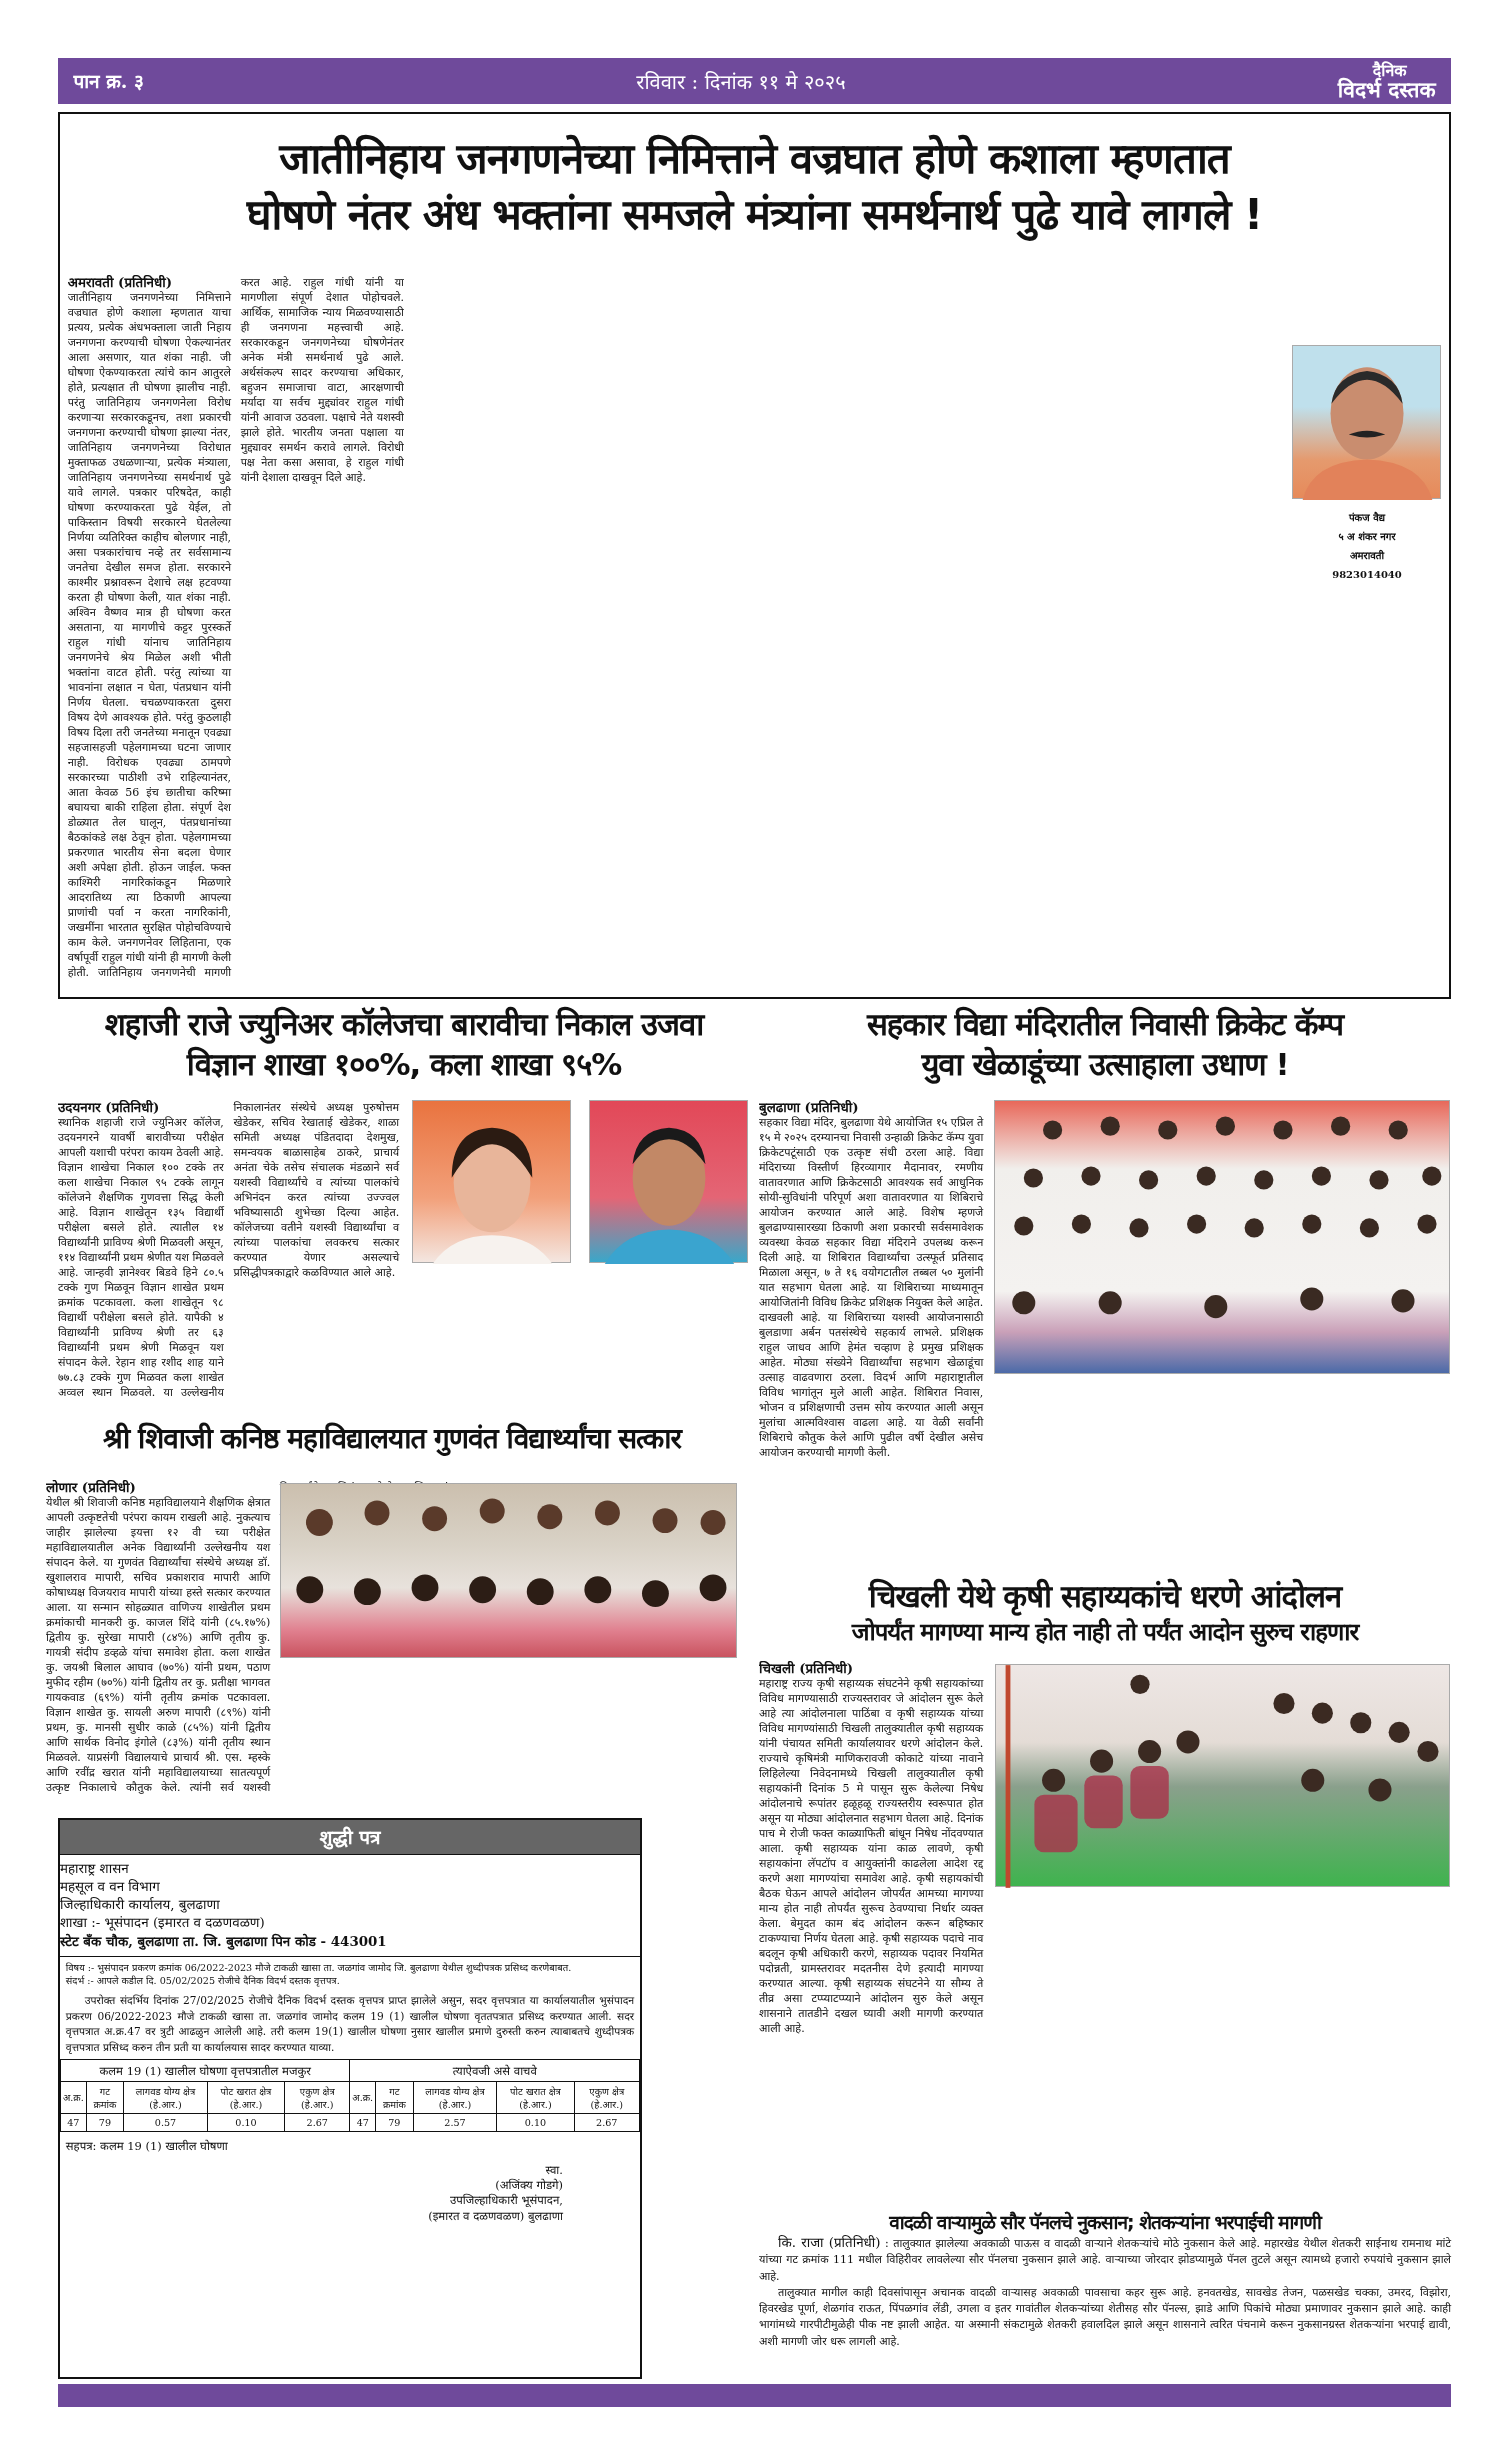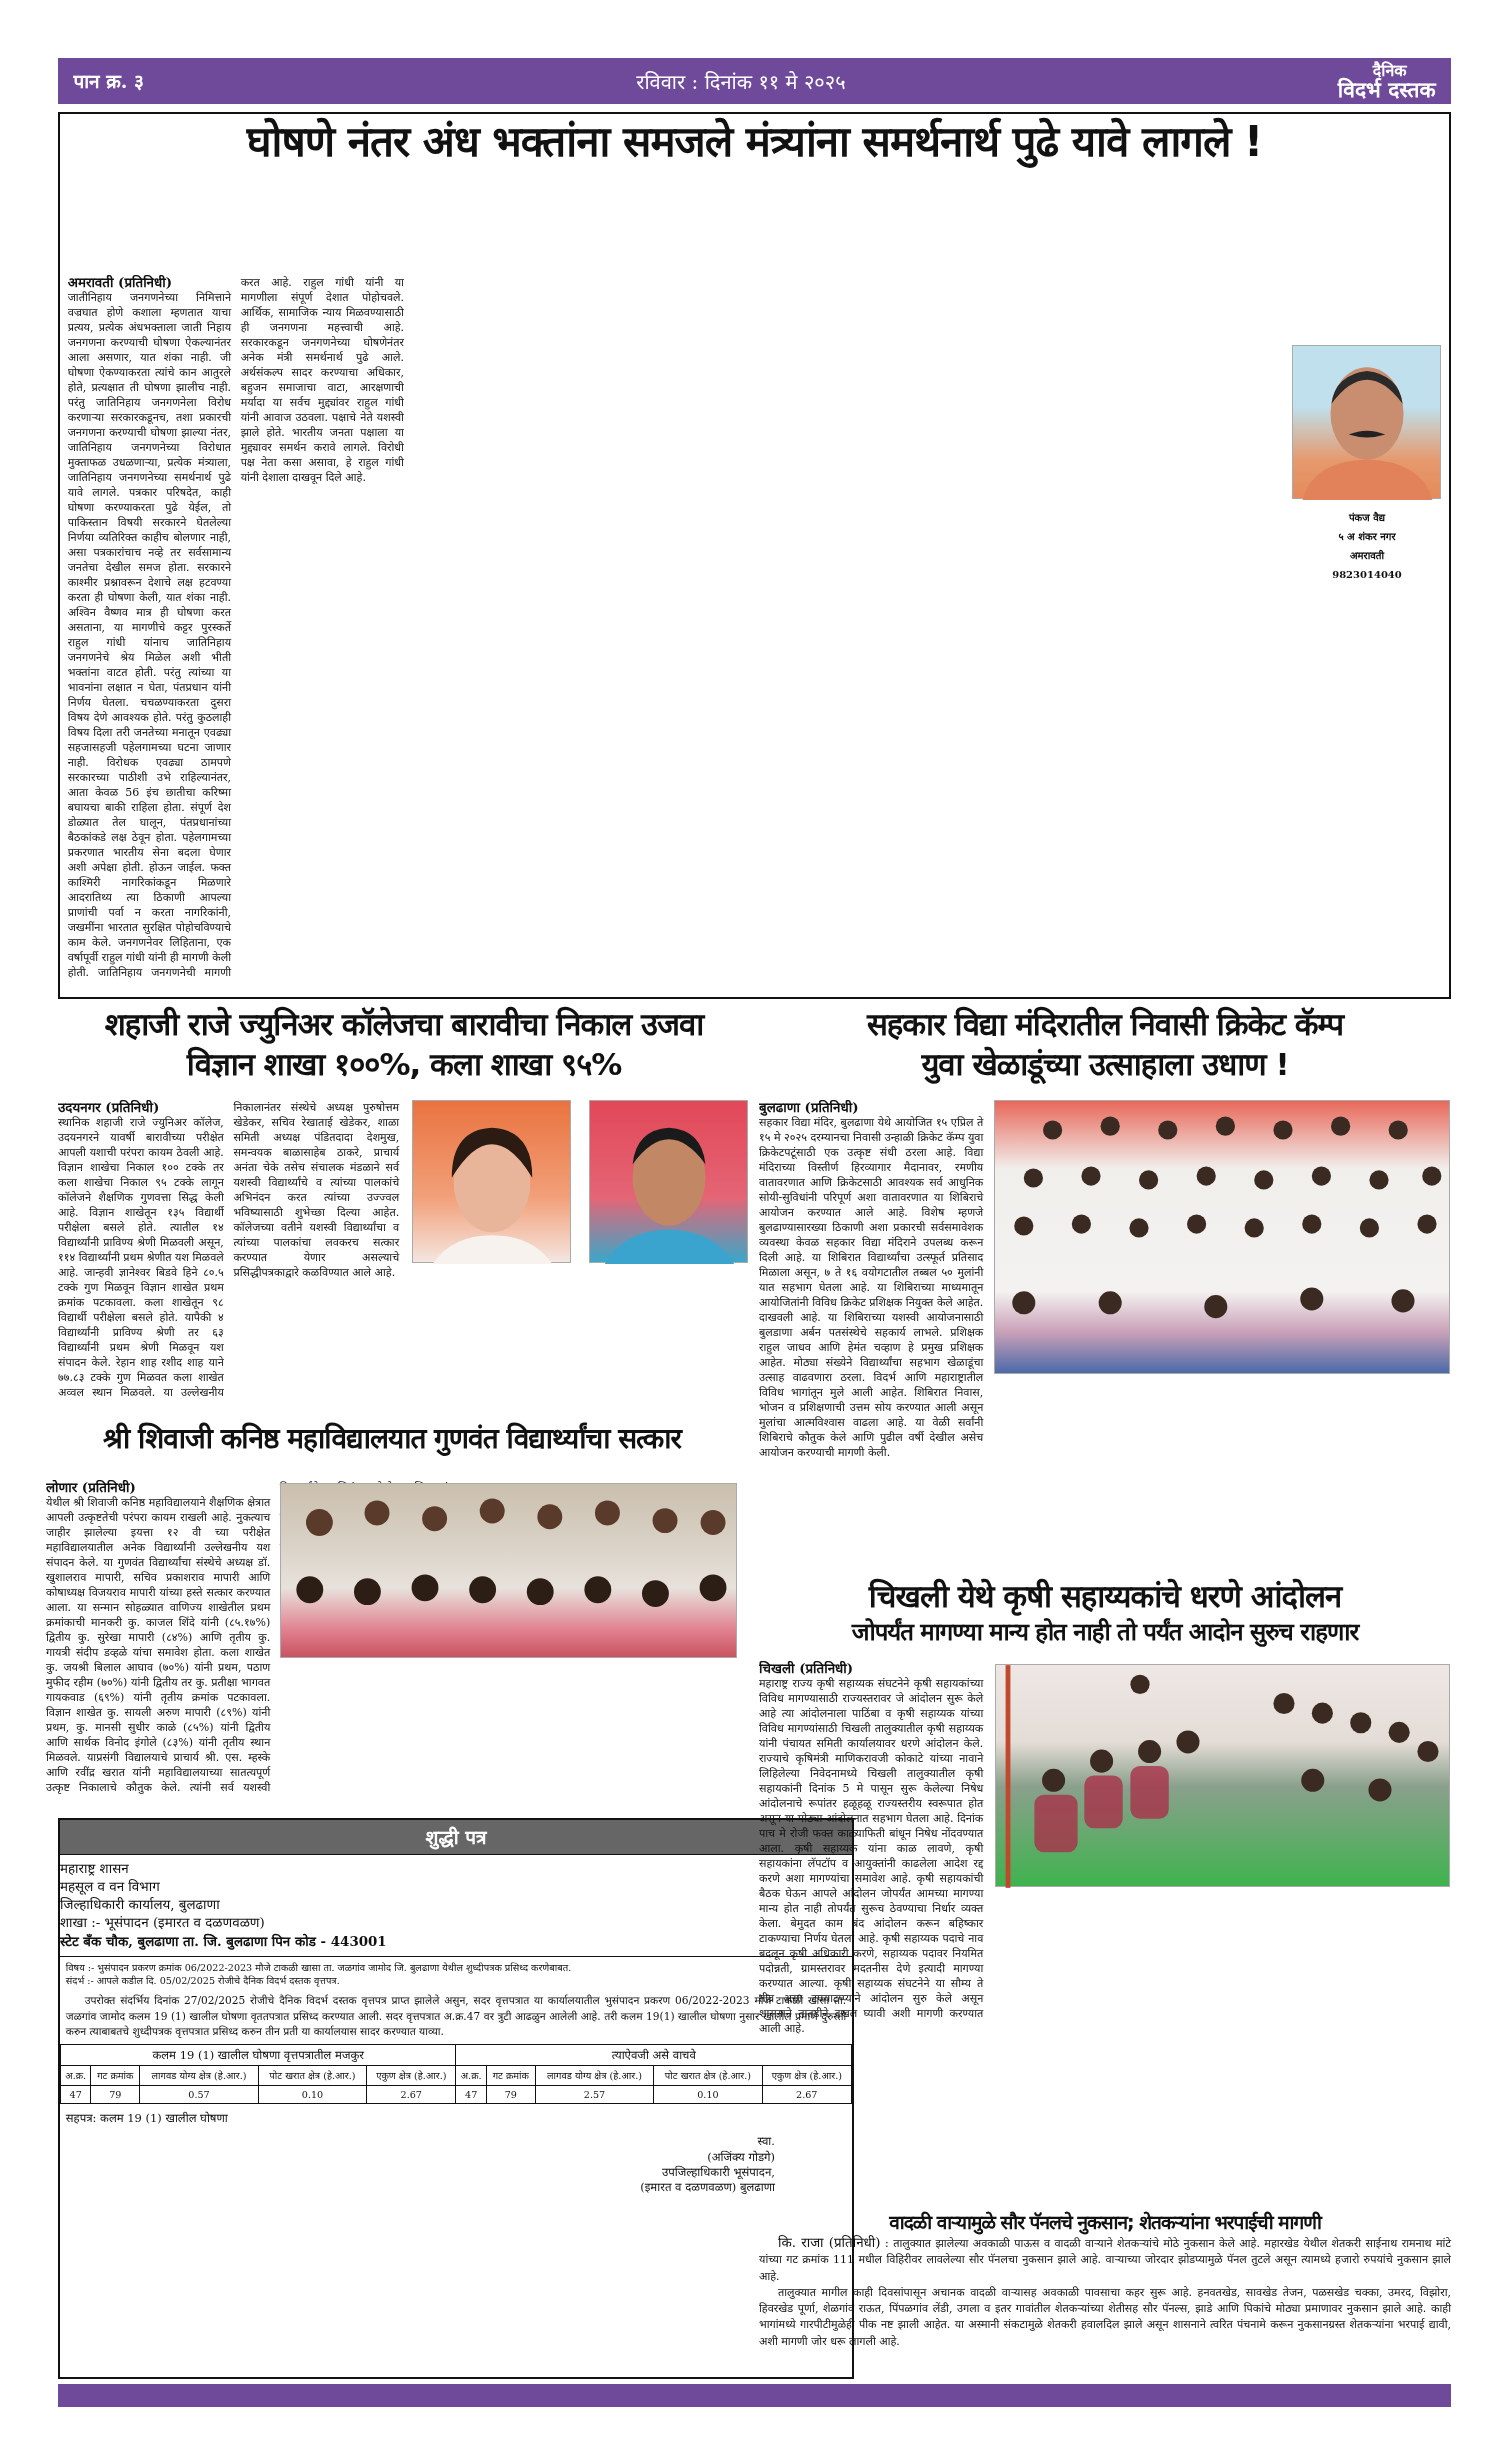--- a/index.html
+++ b/index.html
@@ -33,20 +33,21 @@
 <div class="band topband">
   <span class="pg">पान क्र. ३</span>
   <span class="dt">रविवार : दिनांक ११ मे २०२५</span>
   <span class="brand">
     <small>दैनिक</small>
     <span>विदर्भ दस्तक</span>
   </span>
 </div>
 
 <div class="box" style="left:58px;top:112px;width:1393px;height:887px;border-width:2.9px">
+  <div class="headline" style="font-size:42px;margin-top:17.3px;line-height:56px">जातीनिहाय जनगणनेच्या निमित्ताने वज्रघात होणे कशाला म्हणतात</div>
   <div class="headline" style="font-size:42px;line-height:56px">घोषणे नंतर अंध भक्तांना समजले मंत्र्यांना समर्थनार्थ पुढे यावे लागले !</div>
   <div class="cols" style="position:absolute;left:7.7px;top:161px;width:1374px;height:711px;column-count:8">
     <span class="dateline">अमरावती (प्रतिनिधी)</span>
     <span>जातीनिहाय जनगणनेच्या निमित्ताने वज्रघात होणे कशाला म्हणतात याचा प्रत्यय, प्रत्येक अंधभक्ताला जाती निहाय जनगणना करण्याची घोषणा ऐकल्यानंतर आला असणार, यात शंका नाही. जी घोषणा ऐकण्याकरता त्यांचे कान आतुरले होते, प्रत्यक्षात ती घोषणा झालीच नाही. परंतु जातिनिहाय जनगणनेला विरोध करणाऱ्या सरकारकडूनच, तशा प्रकारची जनगणना करण्याची घोषणा झाल्या नंतर, जातिनिहाय जनगणनेच्या विरोधात मुक्ताफळ उधळणाऱ्या, प्रत्येक मंत्र्याला, जातिनिहाय जनगणनेच्या समर्थनार्थ पुढे यावे लागले. पत्रकार परिषदेत, काही घोषणा करण्याकरता पुढे येईल, तो पाकिस्तान विषयी सरकारने घेतलेल्या निर्णया व्यतिरिक्त काहीच बोलणार नाही, असा पत्रकारांचाच नव्हे तर सर्वसामान्य जनतेचा देखील समज होता. सरकारने काश्मीर प्रश्नावरून देशाचे लक्ष हटवण्या करता ही घोषणा केली, यात शंका नाही. अश्विन वैष्णव मात्र ही घोषणा करत असताना, या मागणीचे कट्टर पुरस्कर्ते राहुल गांधी यांनाच जातिनिहाय जनगणनेचे श्रेय मिळेल अशी भीती भक्तांना वाटत होती. परंतु त्यांच्या या भावनांना लक्षात न घेता, पंतप्रधान यांनी निर्णय घेतला. चचळण्याकरता दुसरा विषय देणे आवश्यक होते. परंतु कुठलाही विषय दिला तरी जनतेच्या मनातून एवढ्या सहजासहजी पहेलगामच्या घटना जाणार नाही. विरोधक एवढ्या ठामपणे सरकारच्या पाठीशी उभे राहिल्यानंतर, आता केवळ 56 इंच छातीचा करिष्मा बघायचा बाकी राहिला होता. संपूर्ण देश डोळ्यात तेल घालून, पंतप्रधानांच्या बैठकांकडे लक्ष ठेवून होता. पहेलगामच्या प्रकरणात भारतीय सेना बदला घेणार अशी अपेक्षा होती. होऊन जाईल. फक्त काश्मिरी नागरिकांकडून मिळणारे आदरातिथ्य त्या ठिकाणी आपल्या प्राणांची पर्वा न करता नागरिकांनी, जखमींना भारतात सुरक्षित पोहोचविण्याचे काम केले. जनगणनेवर लिहिताना, एक वर्षापूर्वी राहुल गांधी यांनी ही मागणी केली होती. जातिनिहाय जनगणनेची मागणी करत आहे. राहुल गांधी यांनी या मागणीला संपूर्ण देशात पोहोचवले. आर्थिक, सामाजिक न्याय मिळवण्यासाठी ही जनगणना महत्त्वाची आहे. सरकारकडून जनगणनेच्या घोषणेनंतर अनेक मंत्री समर्थनार्थ पुढे आले. अर्थसंकल्प सादर करण्याचा अधिकार, बहुजन समाजाचा वाटा, आरक्षणाची मर्यादा या सर्वच मुद्द्यांवर राहुल गांधी यांनी आवाज उठवला. पक्षाचे नेते यशस्वी झाले होते. भारतीय जनता पक्षाला या मुद्द्यावर समर्थन करावे लागले. विरोधी पक्ष नेता कसा असावा, हे राहुल गांधी यांनी देशाला दाखवून दिले आहे.</span>
   </div>
   <div class="photo" style="left:1232px;top:231px;width:149px;height:154px;background:linear-gradient(180deg,#bfe0ec 0%,#bfe0ec 40%,#e59a6e 75%,#e68a5a 100%)">
     <svg width="149" height="154" viewBox="0 0 155 160">
         <ellipse cx="77" cy="70" rx="38" ry="48" fill="#c98d6f"></ellipse>
         <path d="M40 60 Q77 10 114 60 Q110 30 77 26 Q44 30 40 60Z" fill="#2a2a2a"></path>
         <path d="M58 92 Q77 84 96 92 Q77 98 58 92Z" fill="#222"></path>
@@ -152,21 +153,21 @@
         <circle cx="30" cy="210" r="12"></circle>
           <circle cx="120" cy="210" r="12"></circle>
           <circle cx="230" cy="214" r="12"></circle>
           <circle cx="330" cy="206" r="12"></circle>
           <circle cx="425" cy="208" r="12"></circle>
       </g>
     </svg>
   </div>
 </div>
 
-<div class="box" style="left:58px;top:1818px;width:796px;height:561px;border-width:2.9px">
+<div class="box" style="left:58px;top:1818px;width:584px;height:561px;border-width:2.9px">
   <div class="notice-head">शुद्धी पत्र</div>
   <div class="notice-sub">
     <div>महाराष्ट्र शासन</div>
     <div>महसूल व वन विभाग</div>
     <div>जिल्हाधिकारी कार्यालय, बुलढाणा</div>
     <div>शाखा :- भूसंपादन (इमारत व दळणवळण)</div>
     <div style="font-weight:bold">स्टेट बँक चौक, बुलढाणा ता. जि. बुलढाणा पिन कोड - 443001</div>
   </div>
   <div class="subj">
     <div>विषय :- भुसंपादन प्रकरण क्रमांक 06/2022-2023 मौजे टाकळी खासा ता. जळगांव जामोद जि. बुलढाणा येथील शुध्दीपत्रक प्रसिध्द करणेबाबत.</div>

